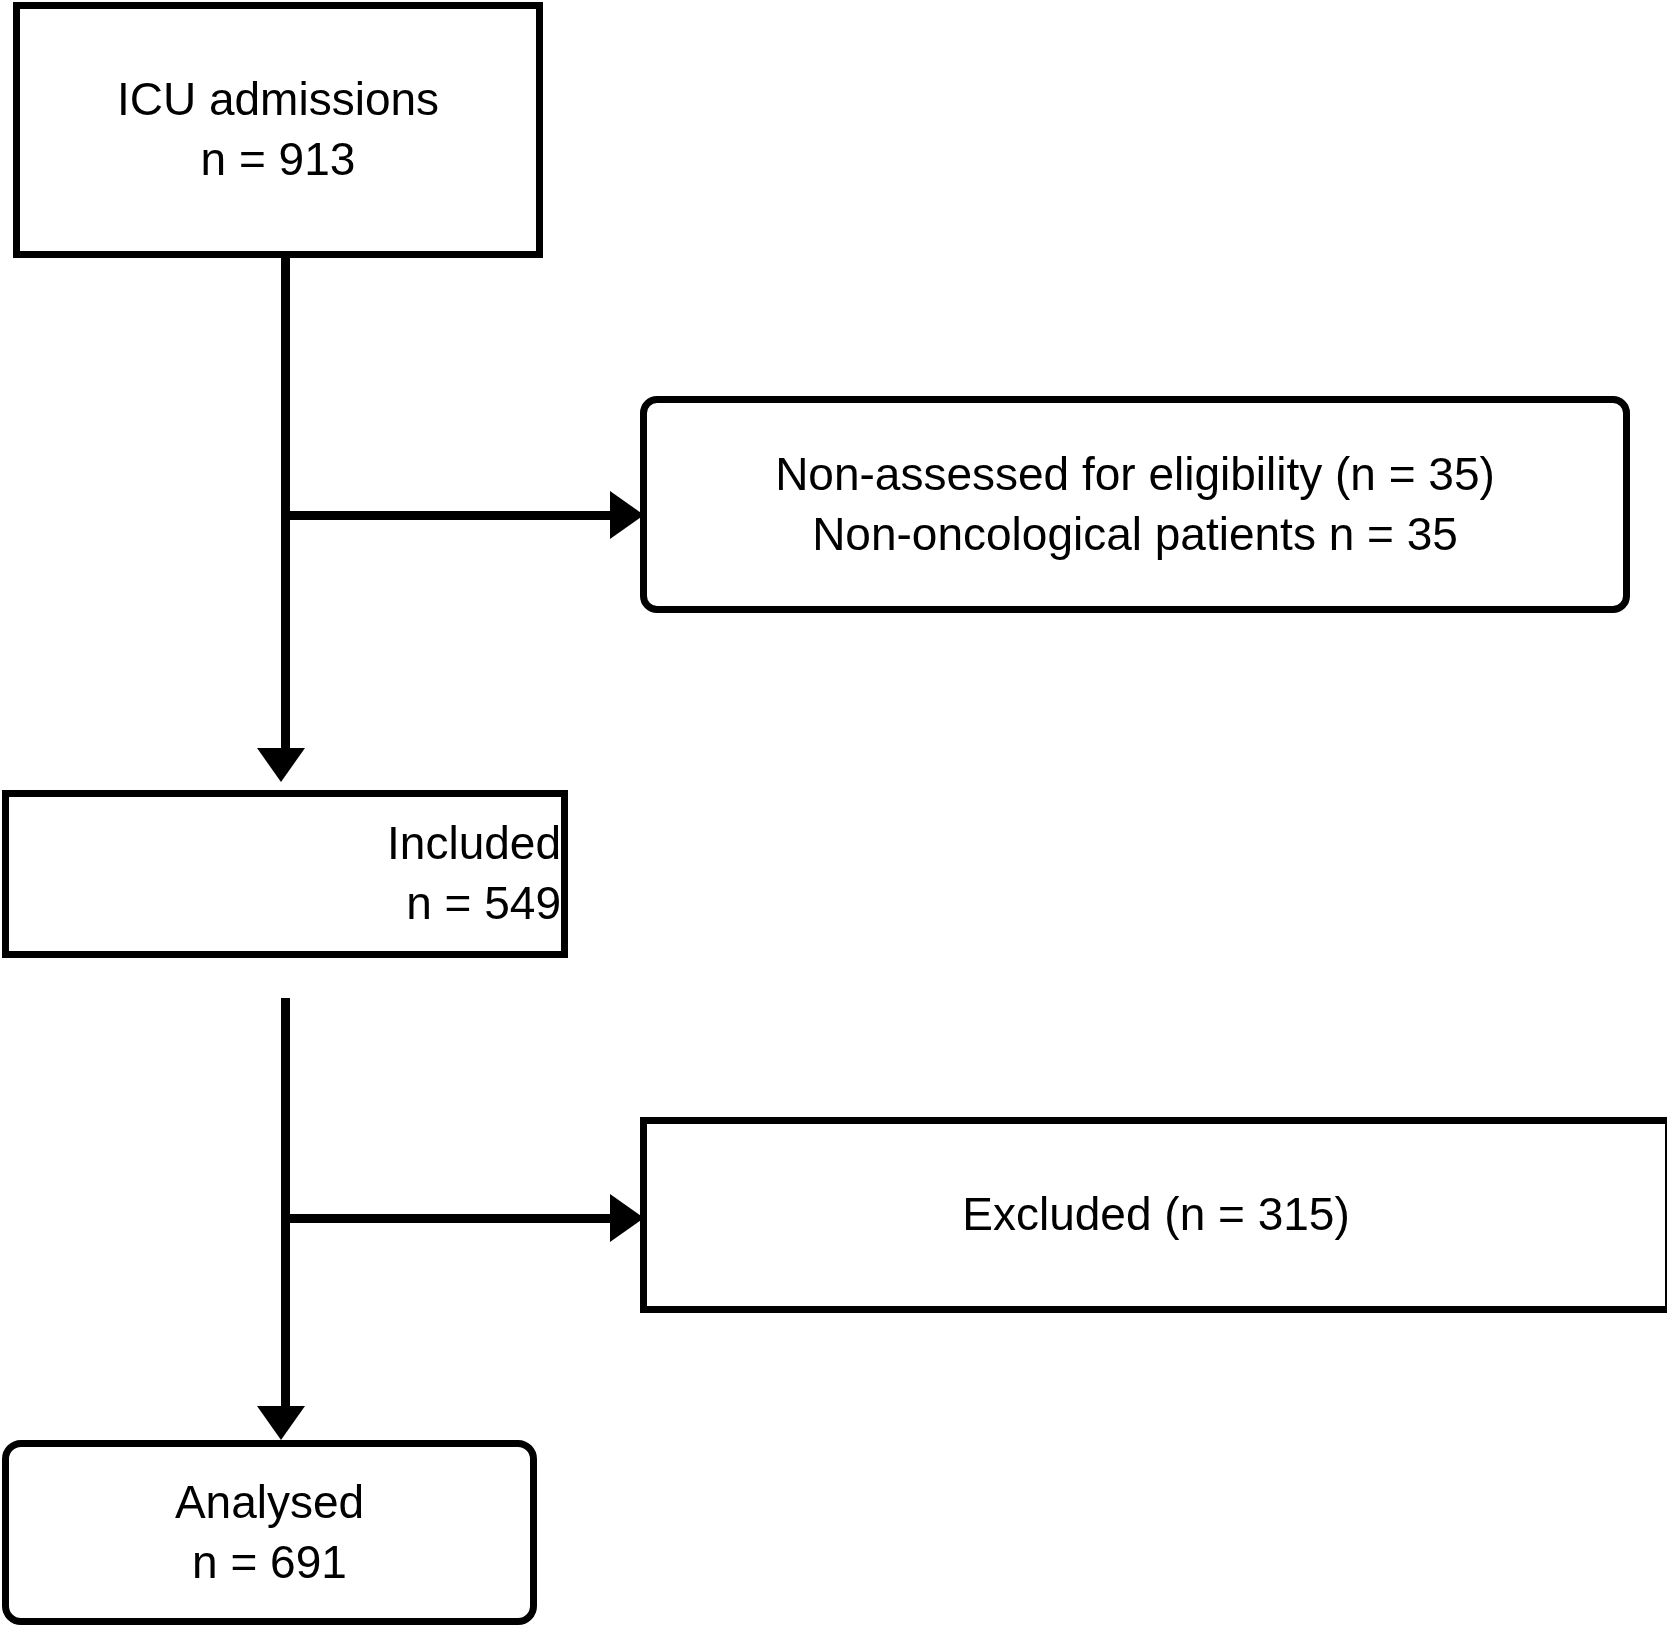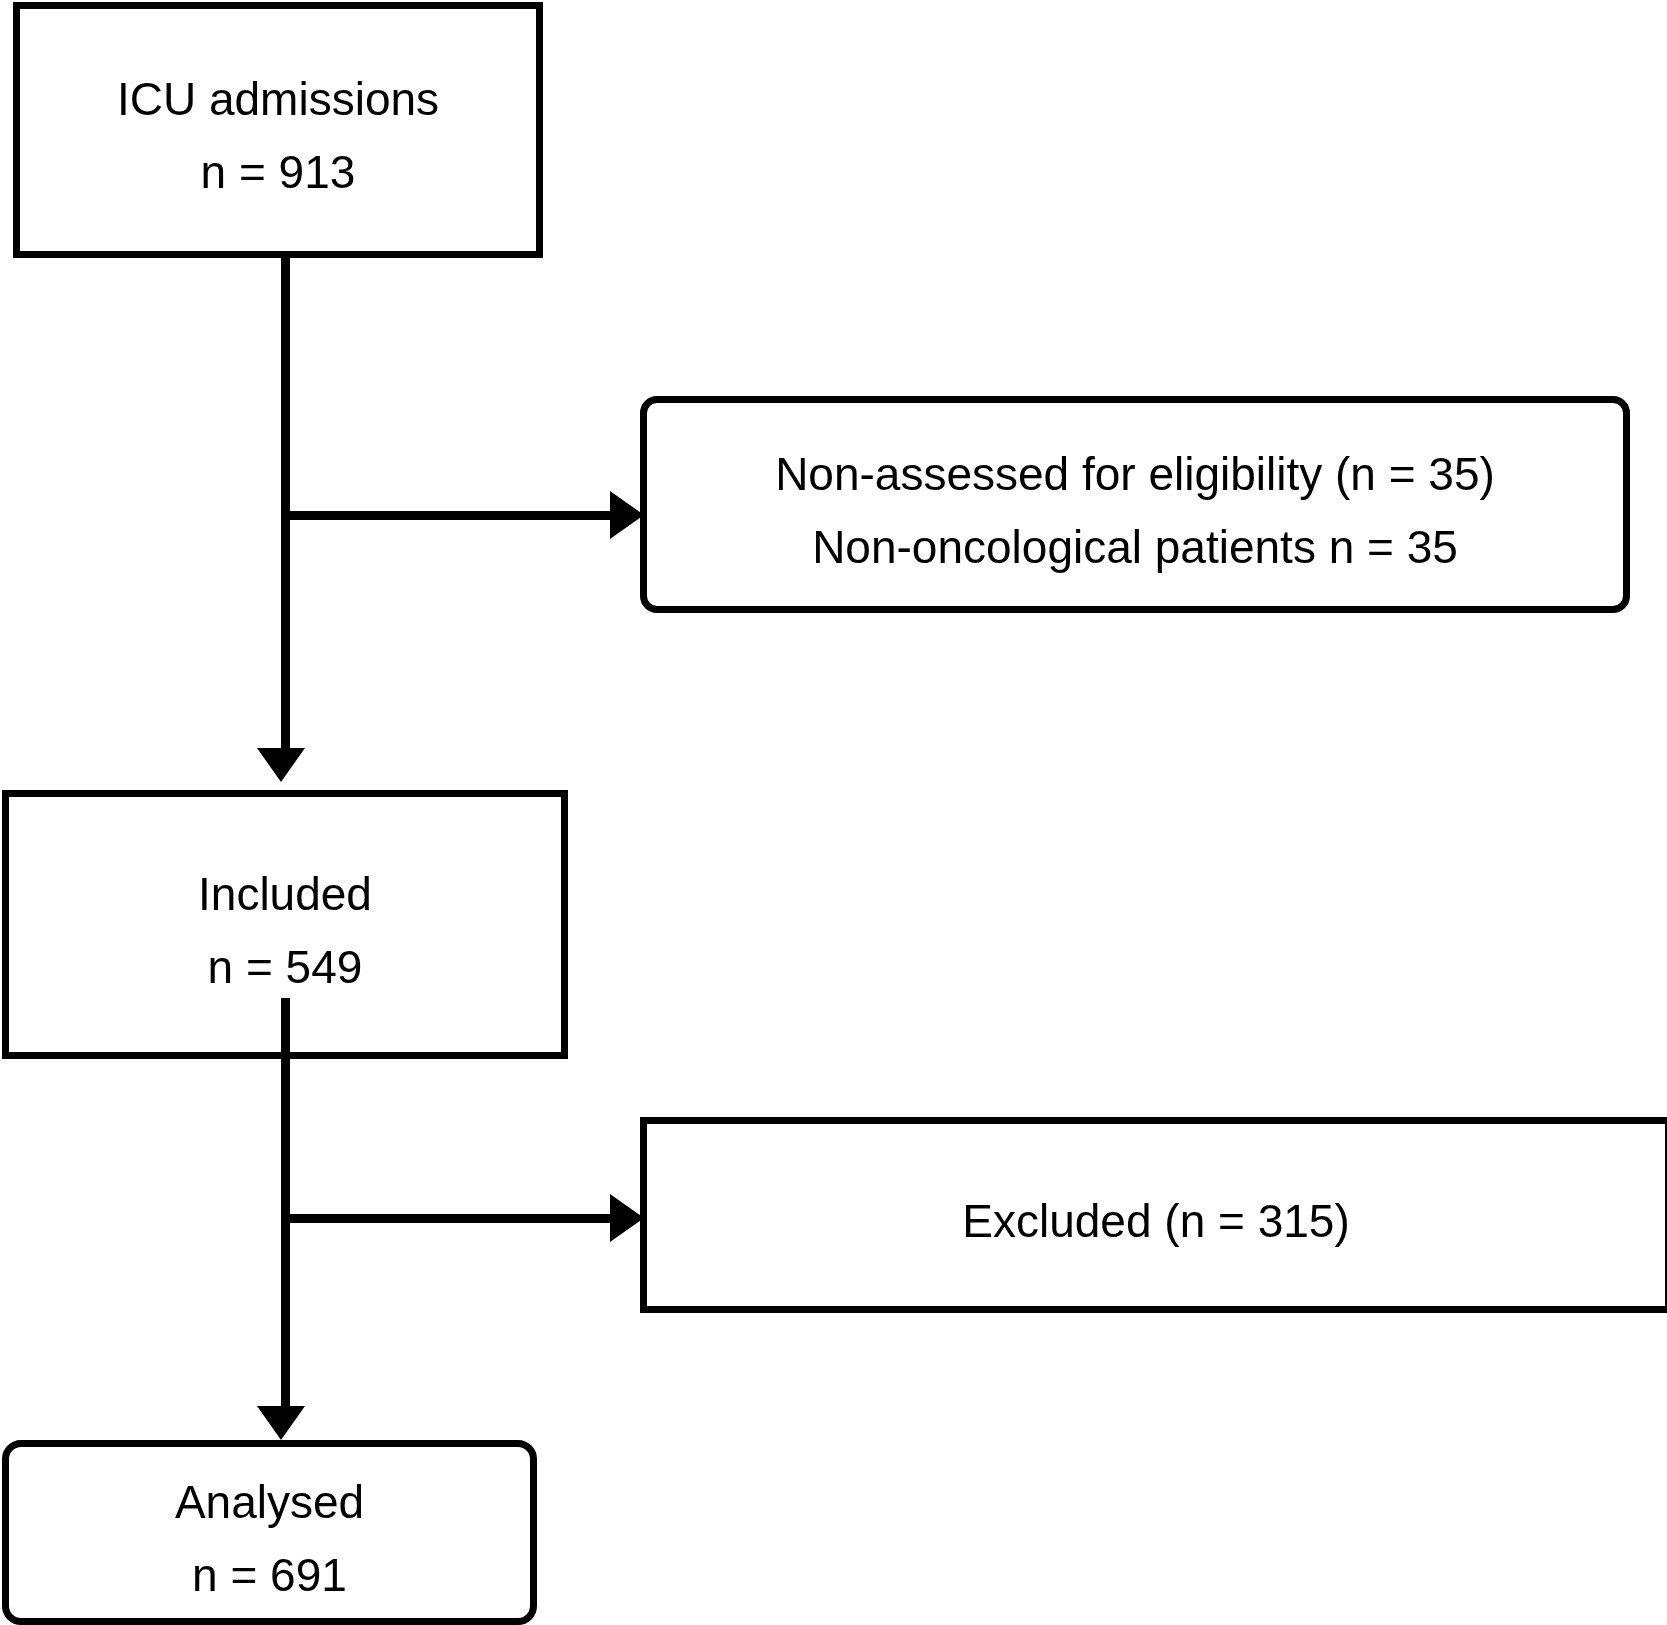--- a/index.html
+++ b/index.html
@@ -29,31 +29,30 @@
     justify-content: center;
     text-align: center;
     color: #000000;
   }
   .node-line {
     display: block;
     font-size: 46px;
     line-height: 1.30;
     white-space: pre;
     color: #000000;
-    margin-top: 13px;
   }
   
   #node-icu-admissions {
     left: 13px;  top: 2px;    width: 530px; height: 256px;
   }
   #node-non-assessed {
     left: 640px; top: 396px;  width: 990px; height: 217px; border-radius: 17px;
   }
   #node-included {
-    left: 2px;   top: 790px;  width: 566px; height: 269px;
+    left: 2px;   top: 790px;  width: 566px; height: 168px; align-items: flex-end;
   }
   #node-excluded {
     left: 640px; top: 1117px; width: 1032px; height: 196px;
   }
   #node-analysed {
     left: 2px;   top: 1440px; width: 535px; height: 185px; border-radius: 19px;
   }
   
   .connector-v {
     position: absolute;

